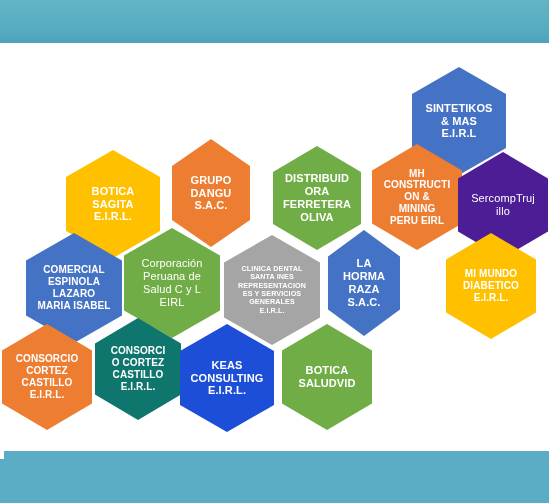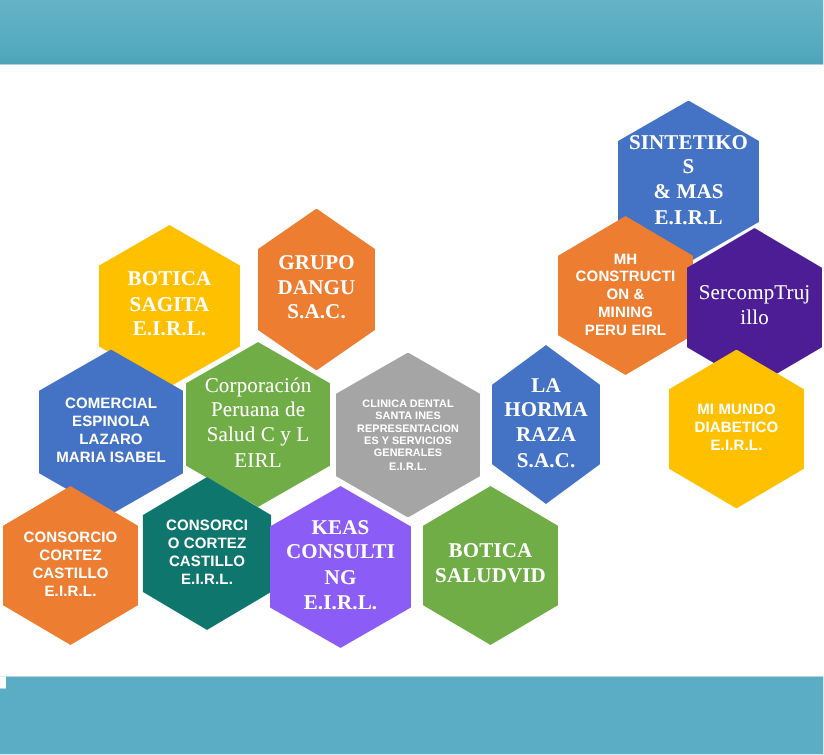--- a/index.html
+++ b/index.html
@@ -69,41 +69,44 @@
     color: #ffffff;
     line-height: 1.18;
     padding: 0 7px;
     word-break: break-word;
     display: block;
   }
 
   
   .fs-xs  { font-size: 7.2px;  letter-spacing: 0.1px; }
   .fs-sm  { font-size: 10px;  letter-spacing: 0.1px; }
-  .fs-md  { font-size: 14px;  letter-spacing: 0.1px; font-family: Liberation Serif, serif; }
+  .fs-md  { font-size: 11px;  letter-spacing: 0.1px; }
 
   .w-bold { font-weight: bold; }
   .w-norm { font-weight: normal; }
 </style>
 </head>
 <body>
 
 <div id="slide">
 
   <div class="band-top" style="background: linear-gradient(rgb(100, 179, 198) 0%, rgb(87, 172, 192) 65%, rgb(77, 163, 186) 100%);"></div>
 
   <div class="hex-field">
       <div class="hex" style="left: 412px; top: 24px; width: 94px; height: 108px; background: rgb(68, 114, 196);">
         <span class="hex-label fs-md w-bold">SINTETIKOS<br>&amp; MAS<br>E.I.R.L</span>
       </div>
       <div class="hex" style="left: 66px; top: 107px; width: 94px; height: 108px; background: rgb(255, 192, 0);">
         <span class="hex-label fs-md w-bold">BOTICA<br>SAGITA<br>E.I.R.L.</span>
       </div>
       <div class="hex" style="left: 172px; top: 96px; width: 78px; height: 108px; background: rgb(237, 125, 49);">
         <span class="hex-label fs-md w-bold">GRUPO<br>DANGU S.A.C.</span>
+      </div>
+      <div class="hex" style="left: 273px; top: 103px; width: 88px; height: 104px; background: rgb(112, 173, 71);">
+        <span class="hex-label fs-md w-bold">DISTRIBUID<br>ORA<br>FERRETERA<br>OLIVA</span>
       </div>
       <div class="hex" style="left: 372px; top: 101px; width: 90px; height: 106px; background: rgb(237, 125, 49);">
         <span class="hex-label fs-sm w-bold">MH<br>CONSTRUCTI<br>ON &amp;<br>MINING<br>PERU EIRL</span>
       </div>
       <div class="hex" style="left: 458px; top: 109px; width: 90px; height: 106px; background: #4c1d95;">
         <span class="hex-label fs-md w-norm">SercompTruj<br>illo</span>
       </div>
       <div class="hex" style="left: 124px; top: 185px; width: 96px; height: 110px; background: rgb(112, 173, 71);">
         <span class="hex-label fs-md w-norm">Corporación<br>Peruana de<br>Salud C y L<br>EIRL</span>
       </div>
@@ -118,21 +121,21 @@
       </div>
       <div class="hex" style="left: 418px; top: 190px; width: 90px; height: 106px; background: rgb(255, 192, 0); margin-left: 28px;">
         <span class="hex-label fs-sm w-bold">MI MUNDO<br>DIABETICO<br>E.I.R.L.</span>
       </div>
       <div class="hex" style="left: 2px; top: 281px; width: 90px; height: 106px; background: rgb(237, 125, 49);">
         <span class="hex-label fs-sm w-bold">CONSORCIO<br>CORTEZ<br>CASTILLO<br>E.I.R.L.</span>
       </div>
       <div class="hex" style="left: 95px; top: 275px; width: 86px; height: 102px; background: #0f766e;">
         <span class="hex-label fs-sm w-bold">CONSORCI<br>O CORTEZ<br>CASTILLO<br>E.I.R.L.</span>
       </div>
-      <div class="hex" style="left: 180px; top: 281px; width: 94px; height: 108px; background: #8b5cf6;">
+      <div class="hex" style="left: 180px; top: 281px; width: 94px; height: 108px; background: #1d4ed8;">
         <span class="hex-label fs-md w-bold">KEAS<br>CONSULTING<br>E.I.R.L.</span>
       </div>
       <div class="hex" style="left: 282px; top: 281px; width: 90px; height: 106px; background: rgb(112, 173, 71);">
         <span class="hex-label fs-md w-bold">BOTICA<br>SALUDVID</span>
       </div>
     </div>
 
   <div class="band-bottom" style="background: rgb(91, 173, 198);"></div>
   <div class="band-bottom-notch"></div>
 

